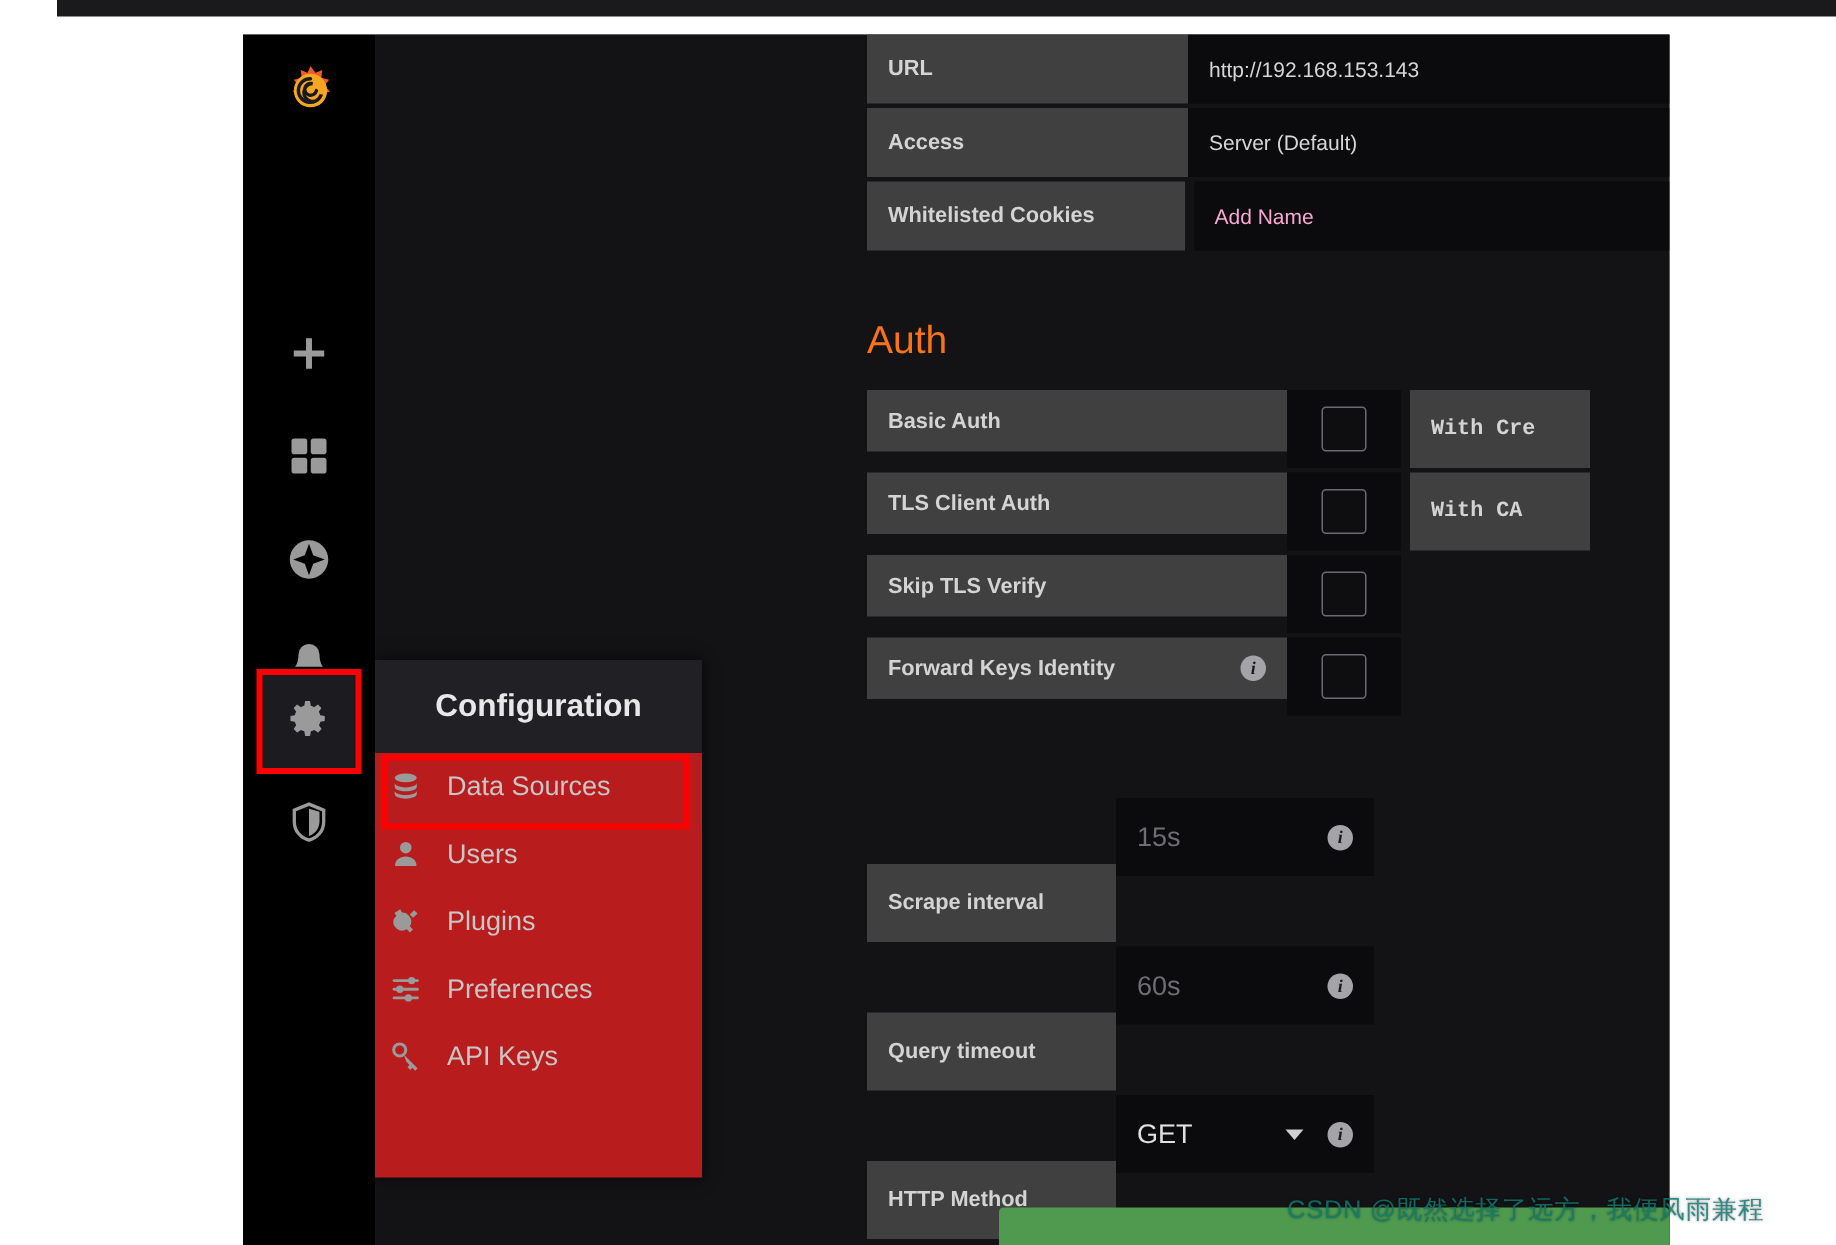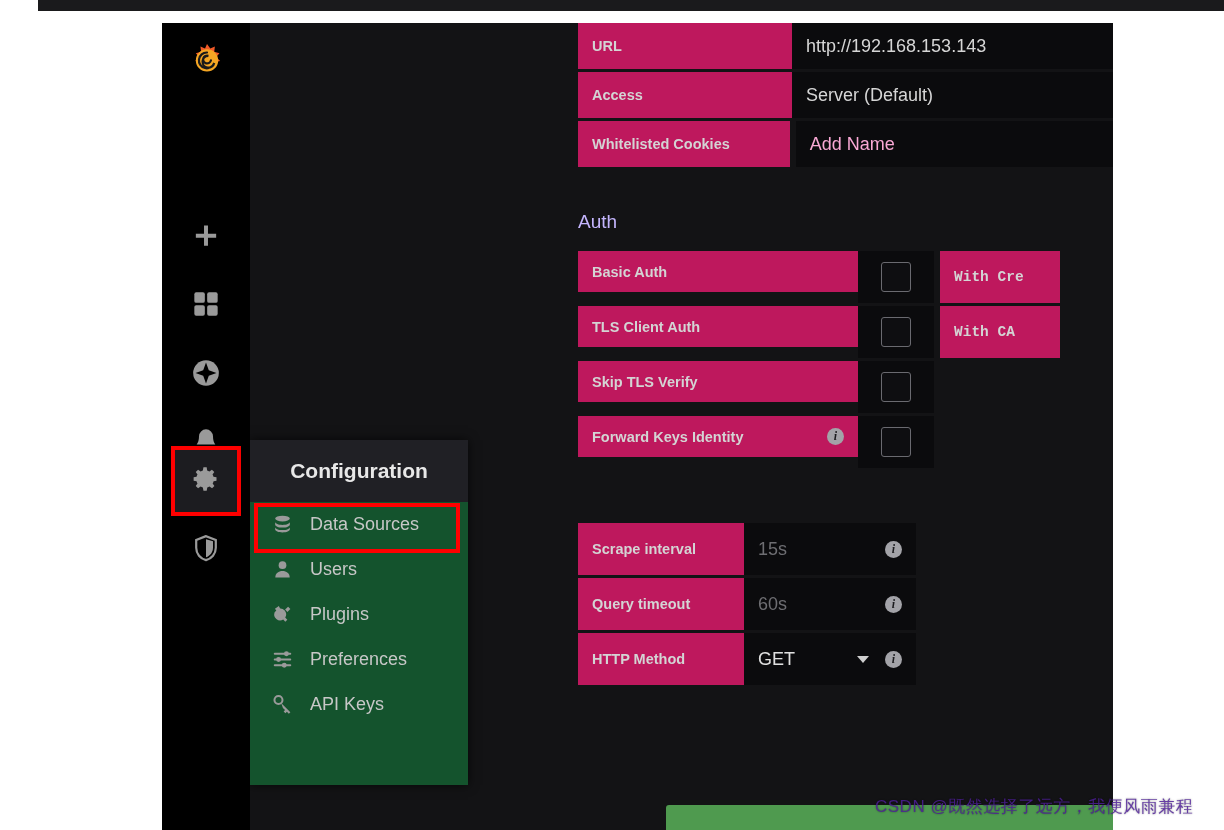--- a/index.html
+++ b/index.html
@@ -47,76 +47,76 @@
   
   .content {
     position:absolute; left:88px; top:0; right:0; bottom:0;
     background:#131315;
   }
 
   
   .flyout {
     position:absolute; left:88px; top:417px;
     width:218px; height:345px;
-    background:#14532d;
+    background:#b91c1c;
     box-shadow:0 0 10px rgba(0,0,0,.7);
   }
   .flyout-header {
     height:62px; background:#202025;
     display:flex; align-items:center; justify-content:center;
   }
   .flyout-header span {
     color:#e8e8e8; font-size:21px; font-weight:bold;
   }
   .flyout-list { padding:0; }
   .flyout-item {
     position:relative;
     height:45px; display:flex; align-items:center;
-    padding-left:22px; color:#c7c7c7; font-size:18px;
+    padding-left:10px; color:#c7c7c7; font-size:18px;
   }
   .flyout-item .mi-icon {
     width:26px; height:22px; margin-right:12px;
     display:flex; align-items:center; justify-content:flex-start;
   }
   .flyout-item .mi-icon svg { width:21px; height:21px; fill:#9a9a9a; }
   .flyout-item.highlight::after {
     content:""; position:absolute; left:4px; top:1px;
     width:198px; height:42px;
     border:4px solid #ff0000; pointer-events:none;
   }
 
   
   .form {
     position:absolute; left:416px; top:0;
     width:535px; height:807px;
   }
   .row { display:flex; align-items:stretch; margin-bottom:3px; }
   .lbl {
-    background:#be185d; color:#d4d4d4;
+    background:#404040; color:#d4d4d4;
     font-size:14.5px; font-weight:bold;
     display:flex; align-items:center; padding:2px 14px;
     height:46px;
     text-align:right;
   }
   .val {
-    background:#0b0b0d; color:#d6d6d6; font-size:18px;
+    background:#0b0b0d; color:#d6d6d6; font-size:14px;
     display:flex; align-items:center; padding:0 14px;
     height:46px;
   }
   .val.ph { color:#f9a8d4; }
 
   .row-url .lbl { width:214px; }
   .row-url .val { width:321px; }
   .row-access .lbl { width:214px; }
   .row-access .val { width:321px; }
   .row-cookies .lbl { width:214px; }
   .row-cookies .val { width:321px; margin-left:6px; }
 
   .section-title {
-    color:#c4b5fd; font-size:19px; margin:44px 0 18px 0;
+    color:#f97316; font-size:26px; margin:44px 0 18px 0;
   }
 
   .auth-row { display:flex; margin-bottom:3px; }
   .auth-left { display:flex; }
   .auth-left .lbl { width:280px; justify-content:space-between; height:41px; }
   .cb-cell {
     width:76px; height:52px; background:#0b0b0d;
     display:flex; align-items:center; justify-content:center;
   }
   .cb {
@@ -131,21 +131,21 @@
     width:17px; height:17px; border-radius:50%;
     background:#a3a3a8; color:#1b1b1e;
     font-size:12px; font-weight:bold; font-style:italic;
     font-family:"Liberation Serif", serif;
     flex:none;
   }
 
   .spacer { height:52px; }
 
   .opt-row { display:flex; margin-bottom:3px; }
-  .opt-row .lbl { width:166px; height:52px; }
+  .opt-row .lbl { width:166px; height:52px;margin-top:44px; }
   .opt-val {
     width:172px; height:52px; background:#0b0b0d;
     display:flex; align-items:center; padding:0 14px;
     color:#6e6e72; font-size:18px;
     justify-content:space-between;
   }
   .opt-val.filled { color:#e0e0e0; }
   .caret {
     width:0; height:0; border-left:6px solid transparent;
     border-right:6px solid transparent; border-top:7px solid #cfcfcf;
@@ -155,24 +155,23 @@
 
   .save-bar {
     position:absolute; left:504px; top:782px;
     width:447px; height:48px;
     background:#4f9a4f; border-radius:3px;
   }
 
   
   .watermark {
     position:absolute; left:858px; top:795px;
-    color:#4c1d95; font-size:17px; opacity:.85;
+    color:#0f766e; font-size:17px; opacity:.85;
     white-space:nowrap; letter-spacing:.5px;
     text-shadow:0 0 2px rgba(0,0,0,.5);
-    margin-left:17px;
   }
 </style>
 </head>
 <body>
 
 <div id="root">
 
   <div class="top-strip"></div>
 
   <div class="app">

